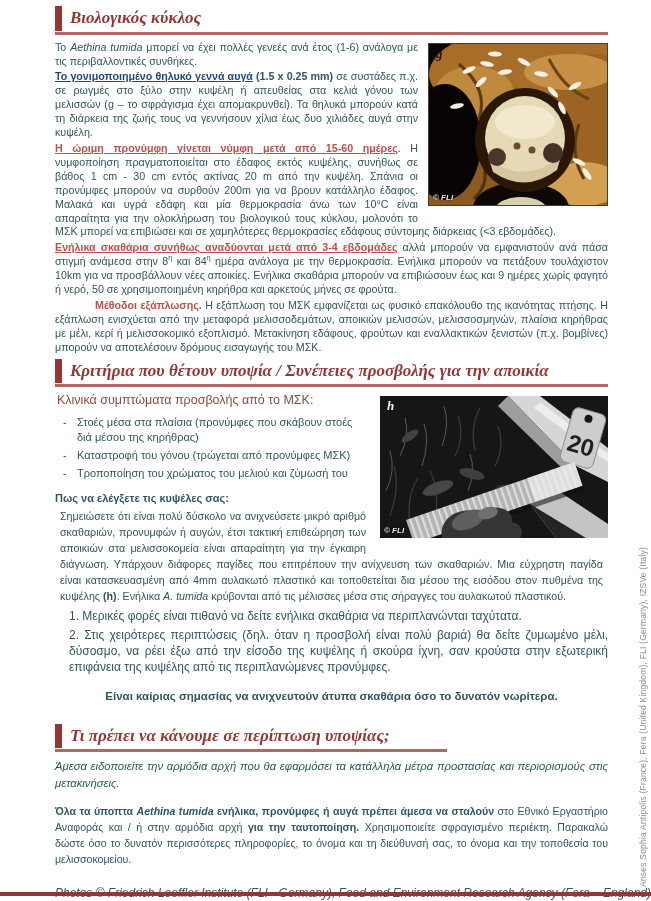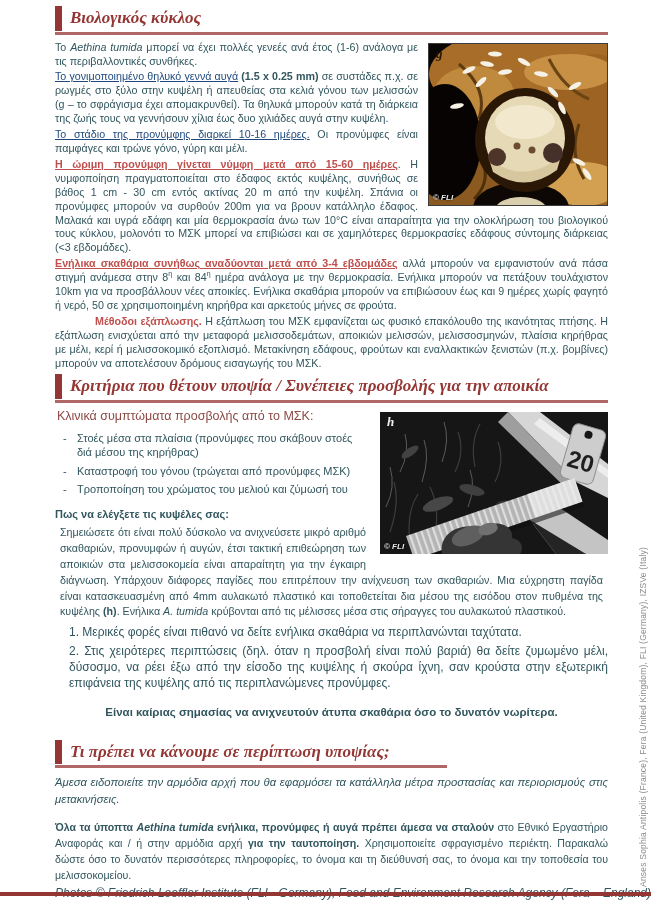--- a/index.html
+++ b/index.html
@@ -28,21 +28,21 @@
               font-weight:bold;font-style:italic;text-shadow:0 0 2px #000;}
 
   
   .s1 p{margin:0 0 2px 0;font-size:10.7px;line-height:1.3;text-align:justify;}
 
   
   .seg-n{}
   .seg-b{font-weight:bold;}
   .seg-i{font-style:italic;}
   .seg-bi{font-weight:bold;font-style:italic;}
-  .seg-lb{font-weight:normal;color:var(--lead-blue,#1f497d);text-decoration:underline;margin-top:39px;}
+  .seg-lb{font-weight:bold;color:var(--lead-blue,#1f497d);text-decoration:underline;margin-top:39px;}
   .seg-lr{font-weight:bold;color:var(--lead-red,#c0504d);text-decoration:underline;}
   .seg-lr2{font-weight:bold;color:var(--lead-red,#c0504d);padding-left:40px;}
   .seg-sup{vertical-align:super;font-size:7px;line-height:0;}
 
   
   .s2{margin-top:4px;}
   .clinical{font-size:12.5px;color:var(--clinical,#8c4a45);margin:3px 0 8px 2px;}
   ul.symptoms{margin:0 0 9px 0;padding:0 0 0 6px;list-style:none;}
   ul.symptoms li{position:relative;padding-left:16px;font-size:11px;line-height:1.3;margin-bottom:4px;}
   ul.symptoms li::before{content:"-";position:absolute;left:2px;}
@@ -117,21 +117,20 @@
             <ellipse cx="150" cy="118" rx="7" ry="2.5" transform="rotate(25 150 118)"></ellipse>
             <ellipse cx="158" cy="130" rx="7" ry="2.5" transform="rotate(55 158 130)"></ellipse>
           </g>
         </svg>
         <span class="img-label lab-dark">g</span>
         <span class="img-credit">© FLI</span>
       </figure>
 
       <p><span class="seg-n">Το </span><span class="seg-i">Aethina tumida</span><span class="seg-n"> μπορεί να έχει πολλές γενεές ανά έτος (1-6) ανάλογα με τις περιβαλλοντικές συνθήκες.</span></p>
       <p><span class="seg-lb">Το γονιμοποιημένο θηλυκό γεννά αυγά</span><span class="seg-n"> </span><span class="seg-b">(1.5 x 0.25 mm)</span><span class="seg-n"> σε συστάδες π.χ. σε ρωγμές στο ξύλο στην κυψέλη ή απευθείας στα κελιά γόνου των μελισσών (g – το σφράγισμα έχει απομακρυνθεί). Τα θηλυκά μπορούν κατά τη διάρκεια της ζωής τους να γεννήσουν χίλια έως δυο χιλιάδες αυγά στην κυψέλη.</span></p>
-      <p><span class="seg-lb">Το στάδιο της προνύμφης διαρκεί 10-16 ημέρες.</span><span class="seg-n"> Οι προνύμφες είναι παμφάγες και τρώνε γόνο, γύρη και μέλι.</span></p>
       <p><span class="seg-lr">Η ώριμη προνύμφη γίνεται νύμφη μετά από 15-60 ημέρες</span><span class="seg-n">. Η νυμφοποίηση πραγματοποιείται στο έδαφος εκτός κυψέλης, συνήθως σε βάθος 1 cm - 30 cm εντός ακτίνας 20 m από την κυψέλη. Σπάνια οι προνύμφες μπορούν να συρθούν 200m για να βρουν κατάλληλο έδαφος. Μαλακά και υγρά εδάφη και μία θερμοκρασία άνω των 10°C είναι απαραίτητα για την ολοκλήρωση του βιολογικού τους κύκλου, μολονότι το ΜΣΚ μπορεί να επιβιώσει και σε χαμηλότερες θερμοκρασίες εδάφους σύντομης διάρκειας (&lt;3 εβδομάδες).</span></p>
       <p><span class="seg-lr">Ενήλικα σκαθάρια συνήθως αναδύονται μετά από 3-4 εβδομάδες</span><span class="seg-n">  αλλά μπορούν να εμφανιστούν ανά πάσα στιγμή ανάμεσα στην 8</span><span class="seg-sup">η</span><span class="seg-n"> και 84</span><span class="seg-sup">η</span><span class="seg-n">  ημέρα ανάλογα με την θερμοκρασία. Ενήλικα μπορούν να πετάξουν τουλάχιστον 10km για να προσβάλλουν νέες αποικίες. Ενήλικα σκαθάρια μπορούν να επιβιώσουν έως και 9 ημέρες χωρίς φαγητό ή νερό, 50 σε χρησιμοποιημένη κηρήθρα και αρκετούς μήνες σε φρούτα.</span></p>
       <p><span class="seg-lr2">Μέθοδοι εξάπλωσης.</span><span class="seg-n"> Η εξάπλωση του ΜΣΚ εμφανίζεται ως φυσικό επακόλουθο της ικανότητας πτήσης. Η εξάπλωση ενισχύεται από την μεταφορά μελισσοδεμάτων, αποικιών μελισσών, μελισσοσμηνών, πλαίσια κηρήθρας με μέλι, κερί ή μελισσοκομικό εξοπλισμό. Μετακίνηση εδάφους, φρούτων και εναλλακτικών ξενιστών (π.χ. βομβίνες) μπορούν να αποτελέσουν δρόμους εισαγωγής του ΜΣΚ.</span></p>
     </section>
 
     <section class="s2">
       <header class="sec-h">
         <span class="bar"></span>
         <h2>Κριτήρια που θέτουν υποψία / Συνέπειες προσβολής για την αποικία</h2>
       </header>

